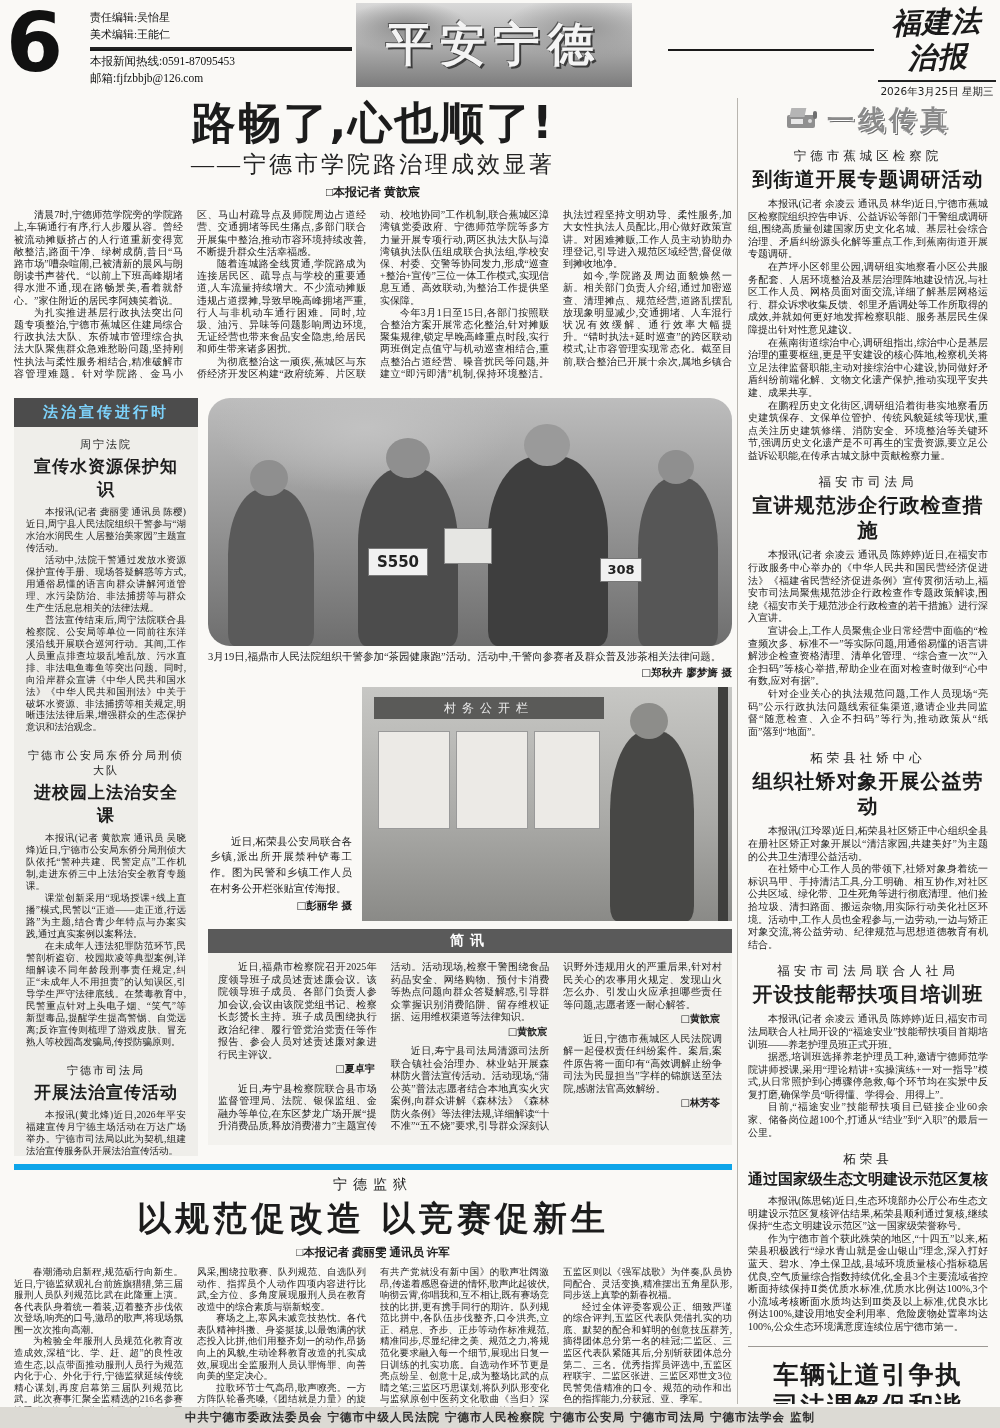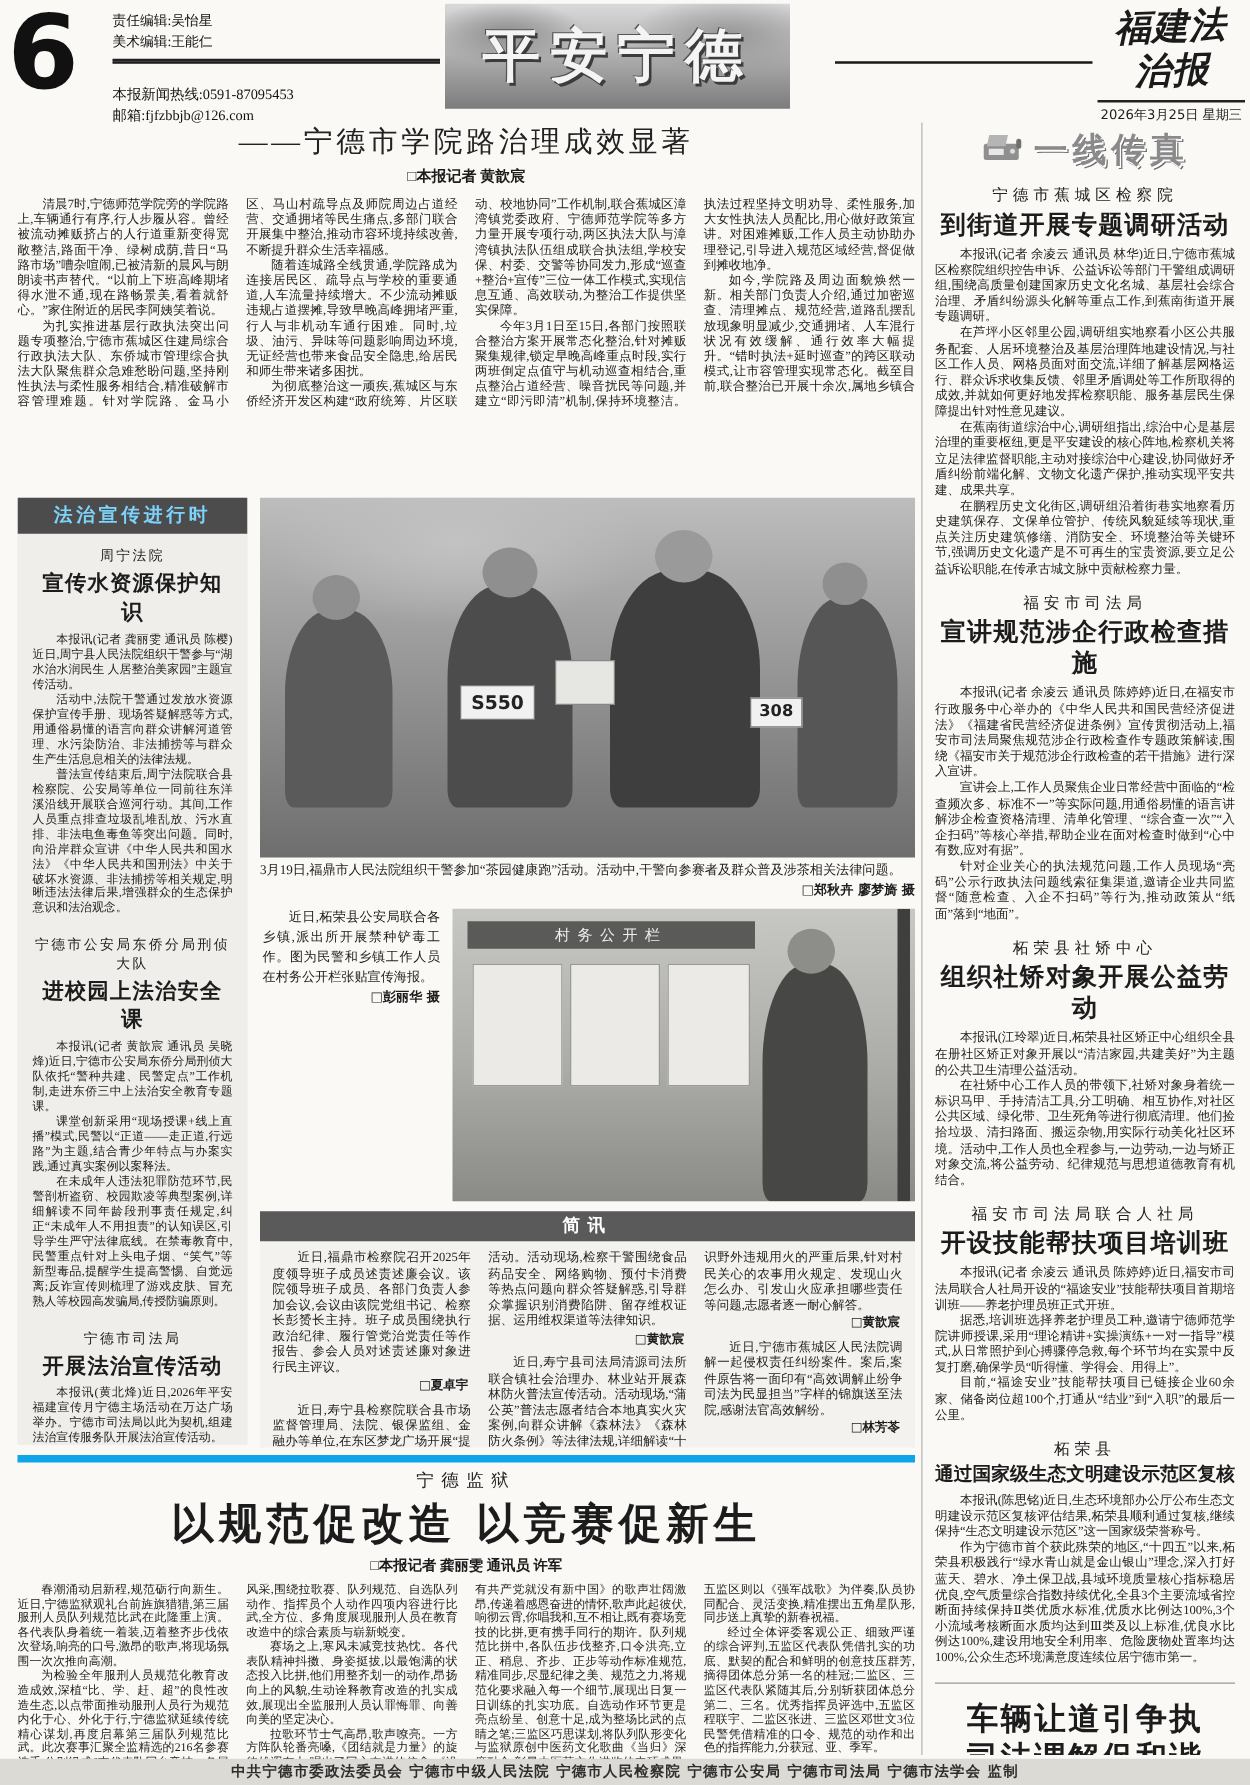--- a/index.html
+++ b/index.html
@@ -3,21 +3,21 @@
 <meta charset="utf-8">
 <style>
   html,body{margin:0;padding:0;background:#e8e6e2;}
   .page{position:relative;width:1000px;height:1428px;background:#faf9f6;color:#1c1c1c;
         font-family:"Liberation Serif","DejaVu Serif",serif;overflow:hidden;margin:0 auto;}
   
   .header{position:absolute;top:0;left:0;width:1000px;height:92px;}
   .pagenum{position:absolute;left:6px;top:2px;font-family:"DejaVu Sans",sans-serif;
            font-weight:900;font-size:82px;line-height:1;color:#111;}
   .editors{position:absolute;left:90px;top:9px;font-size:11px;line-height:1.55;color:#111;}
-  .contact{border-top:2px solid #222;margin-top:4px;padding-top:19px;width:262px;font-size:11.5px;line-height:1.5;}
+  .contact{border-top:2px solid #222;margin-top:4px;padding-top:4px;width:262px;font-size:11.5px;line-height:1.5;}
   .rule{position:absolute;top:49px;border-top:2px solid #1a1a1a;}
   .rule-left{left:90px;width:262px;}
   .rule-right{left:668px;width:206px;}
   .banner{position:absolute;left:356px;top:3px;width:276px;height:84px;
           background:
             radial-gradient(90px 36px at 18% 28%, #8d8d8d, rgba(0,0,0,0) 70%),
             radial-gradient(110px 44px at 82% 30%, #979797, rgba(0,0,0,0) 72%),
             linear-gradient(180deg,#d9d9d9 0%,#b3b3b3 45%,#7c7c7c 100%);
           display:flex;align-items:center;justify-content:center;}
   .banner-title{font-family:"DejaVu Sans",sans-serif;font-weight:900;font-size:46px;
@@ -46,33 +46,33 @@
             font-size:15px;letter-spacing:3px;text-align:center;padding:5px 0;}
   .law-box article{padding:10px 12px 4px;}
   .kicker{text-align:center;font-size:12px;letter-spacing:3px;color:#222;}
   .law-box .kicker{font-size:11px;letter-spacing:2px;}
   .law-box h3{margin:3px 0 6px;text-align:center;font-family:"DejaVu Sans",sans-serif;
               font-weight:900;font-size:17px;letter-spacing:1px;}
   .law-box .body{font-size:9.5px;line-height:1.26;}
   
   .center-col{position:absolute;left:194px;top:302px;width:524px;height:760px;overflow:hidden;}
   .ph{position:relative;overflow:hidden;}
-  .marathon{width:524px;height:288px;
+  .marathon{width:524px;height:248px;
       background:radial-gradient(200px 90px at 30% 12%, #c2c2c2, rgba(0,0,0,0) 75%),
-                 linear-gradient(180deg,#bdbdbd 0%,#9e9e9e 38%,#6e6e6e 100%);}
+                 linear-gradient(180deg,#bdbdbd 0%,#9e9e9e 38%,#6e6e6e 100%);border-radius:22px;}
   .person{position:absolute;background:#4c4c4c;border-radius:42% 42% 8% 8%;}
   .head-c{position:absolute;background:#8f8f8f;border-radius:50%;}
   .bib{position:absolute;background:#f1f1f1;color:#222;font-family:"DejaVu Sans",sans-serif;
        font-weight:700;text-align:center;border:1px solid #777;}
   .booklet{position:absolute;background:#e6e6e3;border:1px solid #888;}
   figure{margin:0;}
   figcaption{font-size:10.5px;line-height:1.35;margin-top:4px;text-align:justify;}
   .credit{display:block;text-align:right;font-weight:700;font-family:"DejaVu Sans",sans-serif;font-size:10.5px;margin-top:1px;}
   .photo-row{display:flex;margin-top:8px;height:234px;}
-  .side-caption{width:142px;display:flex;flex-direction:column;
+  .side-caption{width:142px;display:flex;flex-direction:column;justify-content:flex-end;
                 padding:0 10px 8px 2px;font-size:10.5px;line-height:1.5;text-align:justify;}
   .side-caption .cap{text-indent:2em;}
   .bulletin{flex:1;background:linear-gradient(180deg,#c7c7c4 0%,#ababa8 55%,#8a8a87 100%);}
   .board-sign{position:absolute;left:12px;top:10px;width:230px;height:22px;background:#5a5a58;
       color:#eee;font-family:"DejaVu Sans",sans-serif;font-size:12px;letter-spacing:6px;
       text-align:center;line-height:22px;}
   .poster{position:absolute;background:#eceae6;border:1px solid #999;}
   .pole{position:absolute;background:#3f3f3d;}
   
   .briefs{margin-top:8px;background:#f3f2ee;}
@@ -131,20 +131,21 @@
       <div class="masthead">福建法治报</div>
       <div class="date">2026年3月25日 星期三</div>
     </div>
   </header>
 
   <div class="vrule"></div>
 
   <main class="main-left">
 
     <article class="lead">
+      <h1>路畅了,心也顺了!</h1>
       <div class="sub">——宁德市学院路治理成效显著</div>
       <div class="byline">□本报记者 黄歆宸</div>
       <div class="body cols4">
           <p>清晨7时,宁德师范学院旁的学院路上,车辆通行有序,行人步履从容。曾经被流动摊贩挤占的人行道重新变得宽敞整洁,路面干净、绿树成荫,昔日“马路市场”嘈杂喧闹,已被清新的晨风与朗朗读书声替代。“以前上下班高峰期堵得水泄不通,现在路畅景美,看着就舒心。”家住附近的居民李阿姨笑着说。</p>
           <p>为扎实推进基层行政执法突出问题专项整治,宁德市蕉城区住建局综合行政执法大队、东侨城市管理综合执法大队聚焦群众急难愁盼问题,坚持刚性执法与柔性服务相结合,精准破解市容管理难题。针对学院路、金马小区、马山村疏导点及师院周边占道经营、交通拥堵等民生痛点,多部门联合开展集中整治,推动市容环境持续改善,不断提升群众生活幸福感。</p>
           <p>随着连城路全线贯通,学院路成为连接居民区、疏导点与学校的重要通道,人车流量持续增大。不少流动摊贩违规占道摆摊,导致早晚高峰拥堵严重,行人与非机动车通行困难。同时,垃圾、油污、异味等问题影响周边环境,无证经营也带来食品安全隐患,给居民和师生带来诸多困扰。</p>
           <p>为彻底整治这一顽疾,蕉城区与东侨经济开发区构建“政府统筹、片区联动、校地协同”工作机制,联合蕉城区漳湾镇党委政府、宁德师范学院等多方力量开展专项行动,两区执法大队与漳湾镇执法队伍组成联合执法组,学校安保、村委、交警等协同发力,形成“巡查+整治+宣传”三位一体工作模式,实现信息互通、高效联动,为整治工作提供坚实保障。</p>
           <p>今年3月1日至15日,各部门按照联合整治方案开展常态化整治,针对摊贩聚集规律,锁定早晚高峰重点时段,实行两班倒定点值守与机动巡查相结合,重点整治占道经营、噪音扰民等问题,并建立“即污即清”机制,保持环境整洁。执法过程坚持文明劝导、柔性服务,加大女性执法人员配比,用心做好政策宣讲。对困难摊贩,工作人员主动协助办理登记,引导进入规范区域经营,督促做到摊收地净。</p>
           <p>如今,学院路及周边面貌焕然一新。相关部门负责人介绍,通过加密巡查、清理摊点、规范经营,道路乱摆乱放现象明显减少,交通拥堵、人车混行状况有效缓解、通行效率大幅提升。“错时执法+延时巡查”的跨区联动模式,让市容管理实现常态化。截至目前,联合整治已开展十余次,属地乡镇合理设置疏导点,疏堵并举巩固治理成效。</p>
         </div>

